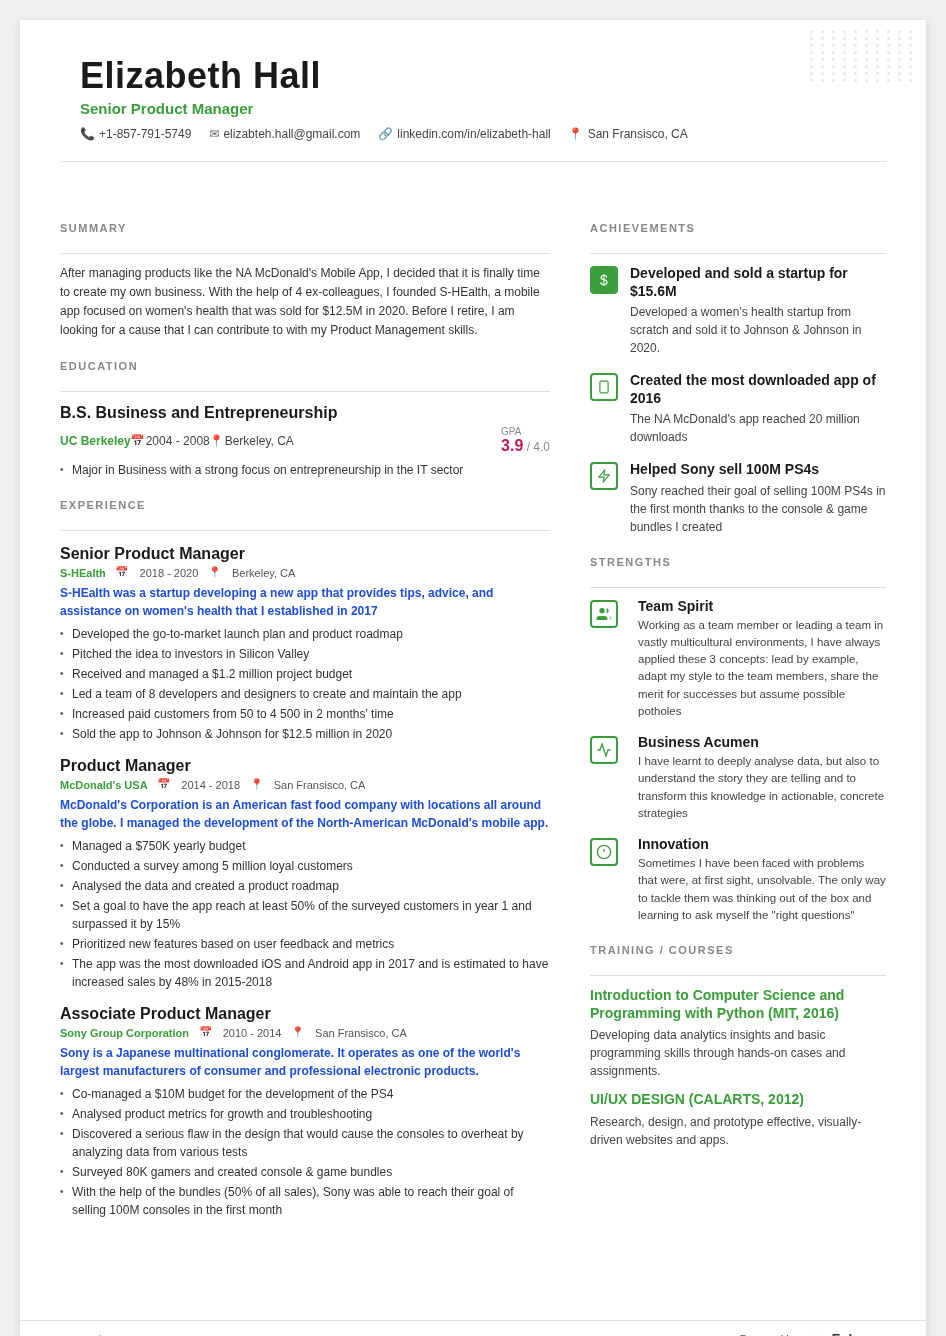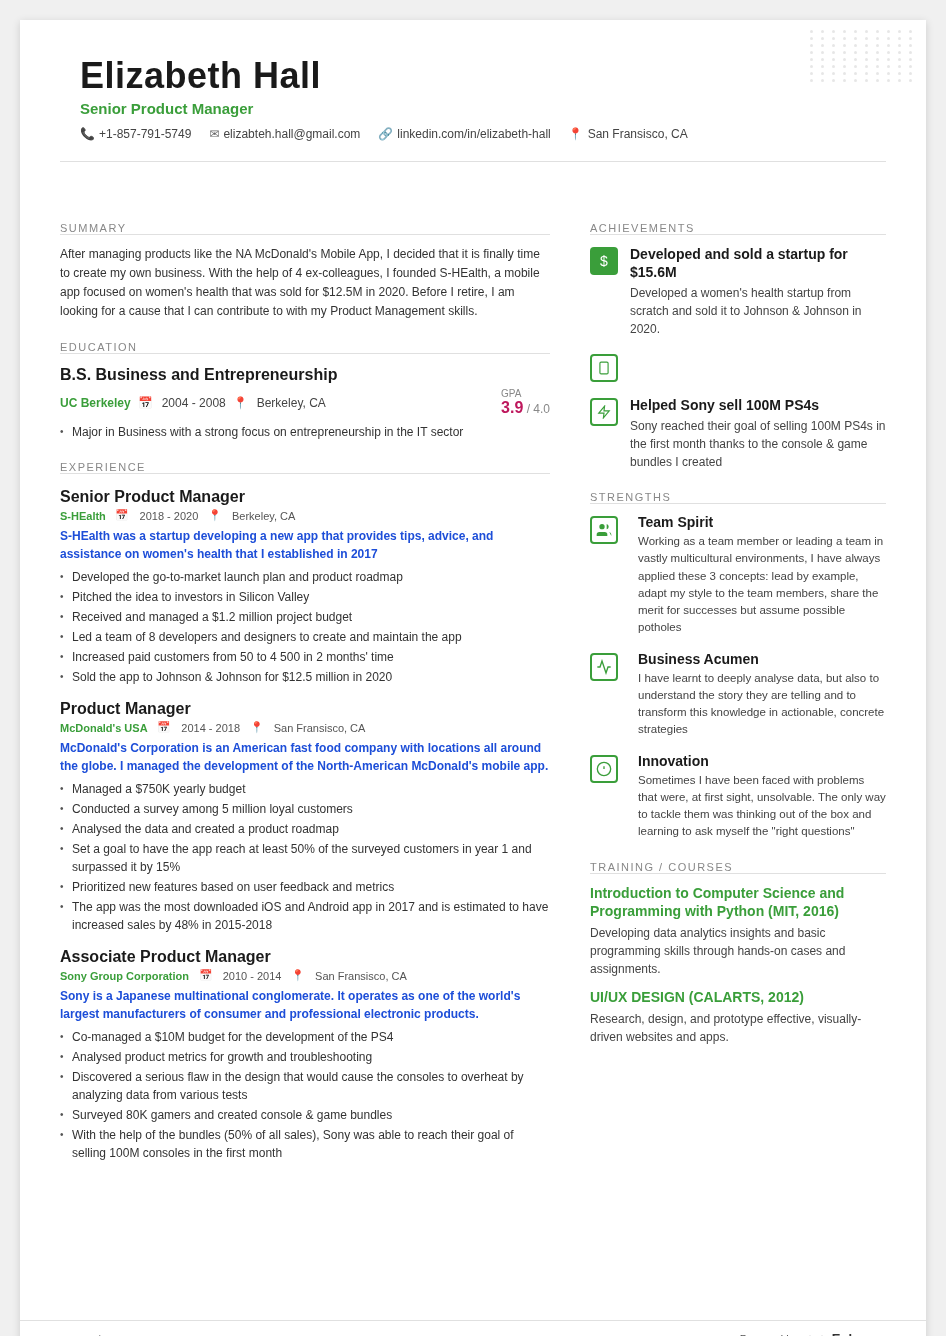--- a/index.html
+++ b/index.html
@@ -70,47 +70,47 @@
       font-size: 12px;
     }
     .header-divider {
       height: 1px;
       background: #e0e0e0;
       margin: 0 40px;
     }
     
     .section-title {
       font-size: 11px;
-      font-weight: 400;
+      font-weight: 700;
       letter-spacing: 1.5px;
       color: #888;
       text-transform: uppercase;
       margin-bottom: 10px;
       margin-top: 20px;
-      padding-bottom: 0;
+      padding-bottom: 19px;
       border-bottom: 1px solid #e0e0e0;
     }
     
     .summary-text {
       font-size: 12px;
       color: #333;
       line-height: 1.6;
     }
     
     .edu-degree {
       font-size: 16px;
       font-weight: 700;
       color: #1a1a1a;
       margin-top: 12px;
       margin-bottom: 4px;
     }
     .edu-meta {
       display: flex;
       align-items: center;
-      gap: 8px;
+      gap: 0;
       font-size: 12px;
       color: #444;
       margin-bottom: 6px;
     }
     .edu-school {
       color: #3a9e3a;
       font-weight: 600;
     }
     .edu-meta-right {
       margin-left: auto;
@@ -503,20 +503,24 @@
         </div>
       </div>
 
       <div class="achievement-item">
         <div class="achievement-icon outline-green">
           <svg width="14" height="14" viewBox="0 0 24 24" fill="none" stroke="#3a9e3a" stroke-width="2">
               <rect x="5" y="2" width="14" height="20" rx="2"></rect>
               <line x1="12" y1="18" x2="12" y2="18"></line>
             </svg>
         </div>
+        <div class="achievement-content">
+          <h4>Created the most downloaded app of 2016</h4>
+          <p>The NA McDonald's app reached 20 million downloads</p>
+        </div>
       </div>
 
       <div class="achievement-item">
         <div class="achievement-icon outline-green">
           <svg width="14" height="14" viewBox="0 0 24 24" fill="none" stroke="#3a9e3a" stroke-width="2">
               <polygon points="13 2 3 14 12 14 11 22 21 10 12 10 13 2"></polygon>
             </svg>
         </div>
         <div class="achievement-content">
           <h4>Helped Sony sell 100M PS4s</h4>

